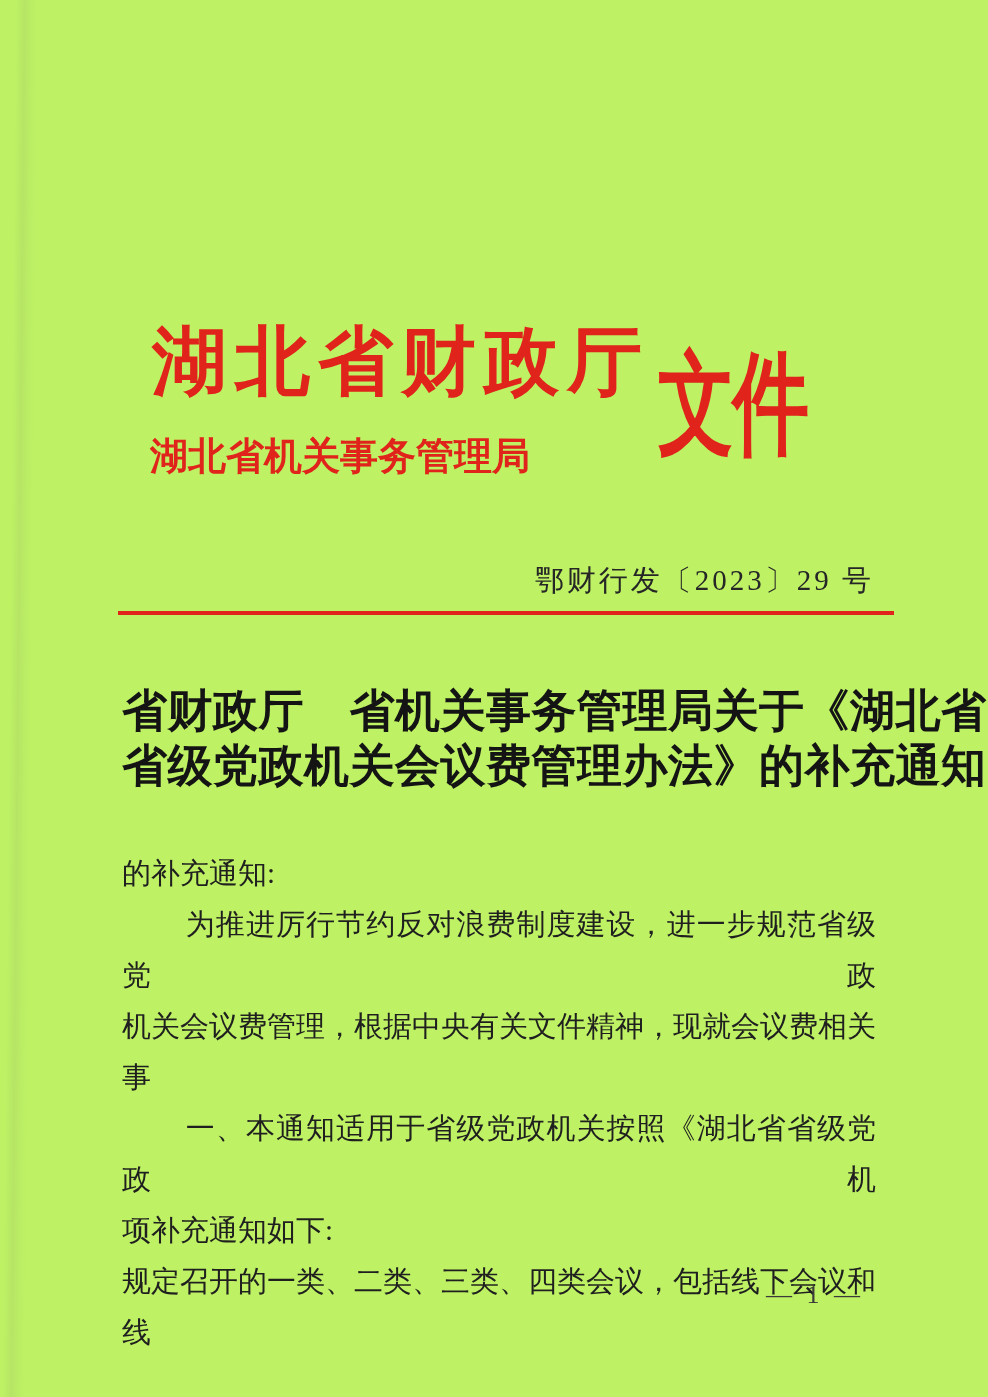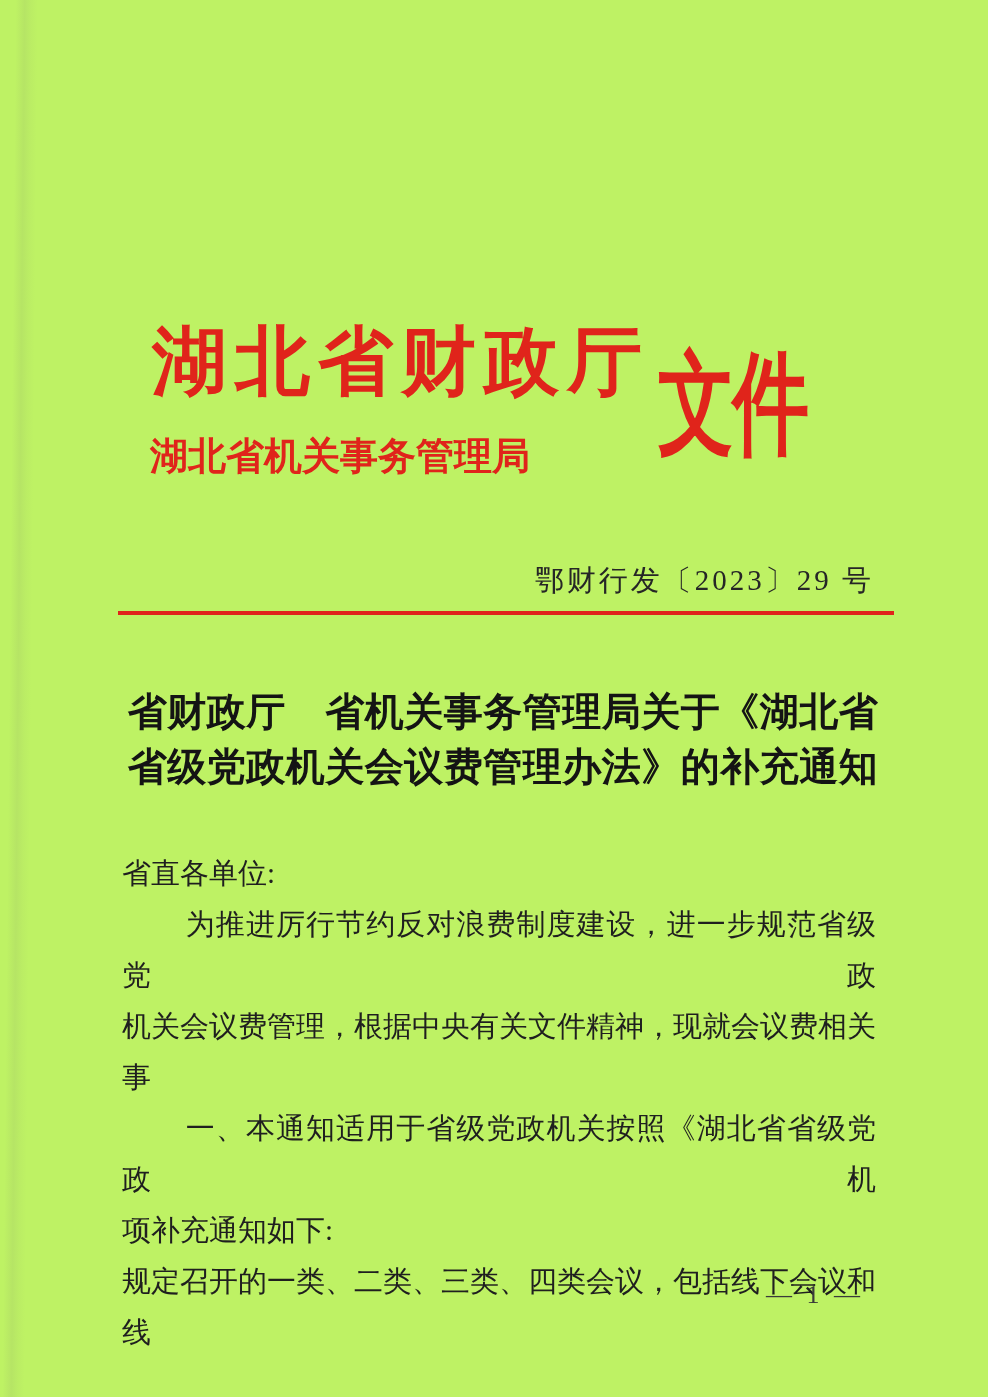--- a/index.html
+++ b/index.html
@@ -86,21 +86,21 @@
     background: var(--accent, #e0241b);
   }
   .title {
     position: absolute;
     left: 122px;
     top: 684px;
     width: 762px;
     text-align: center;
     font-weight: bold;
     color: #141414;
-    font-size: 39px;
+    font-size: 45px;
     line-height: 55px;
     letter-spacing: 0.5px;
     white-space: nowrap;
   }
   .body-text {
     position: absolute;
     left: 122px;
     top: 848px;
     width: 754px;
     font-size: 29px;
@@ -140,21 +140,21 @@
   <div class="doc-number">鄂财行发〔2023〕29 号</div>
 
   <div class="red-line"></div>
 
   <div class="title">
     <div>省财政厅　省机关事务管理局关于《湖北省</div>
     <div>省级党政机关会议费管理办法》的补充通知</div>
   </div>
 
   <main class="body-text">
-    <div class="line">省直各单位:</div>
+    <div class="line">的补充通知:</div>
 
     <div class="line fill indent">为推进厉行节约反对浪费制度建设，进一步规范省级党政</div>
     <div class="line fill">机关会议费管理，根据中央有关文件精神，现就会议费相关事</div>
     <div class="line fill indent">一、本通知适用于省级党政机关按照《湖北省省级党政机</div>
 
     <div class="line">项补充通知如下:</div>
     <div class="line fill">规定召开的一类、二类、三类、四类会议，包括线下会议和线</div>
 
   </main>
 

